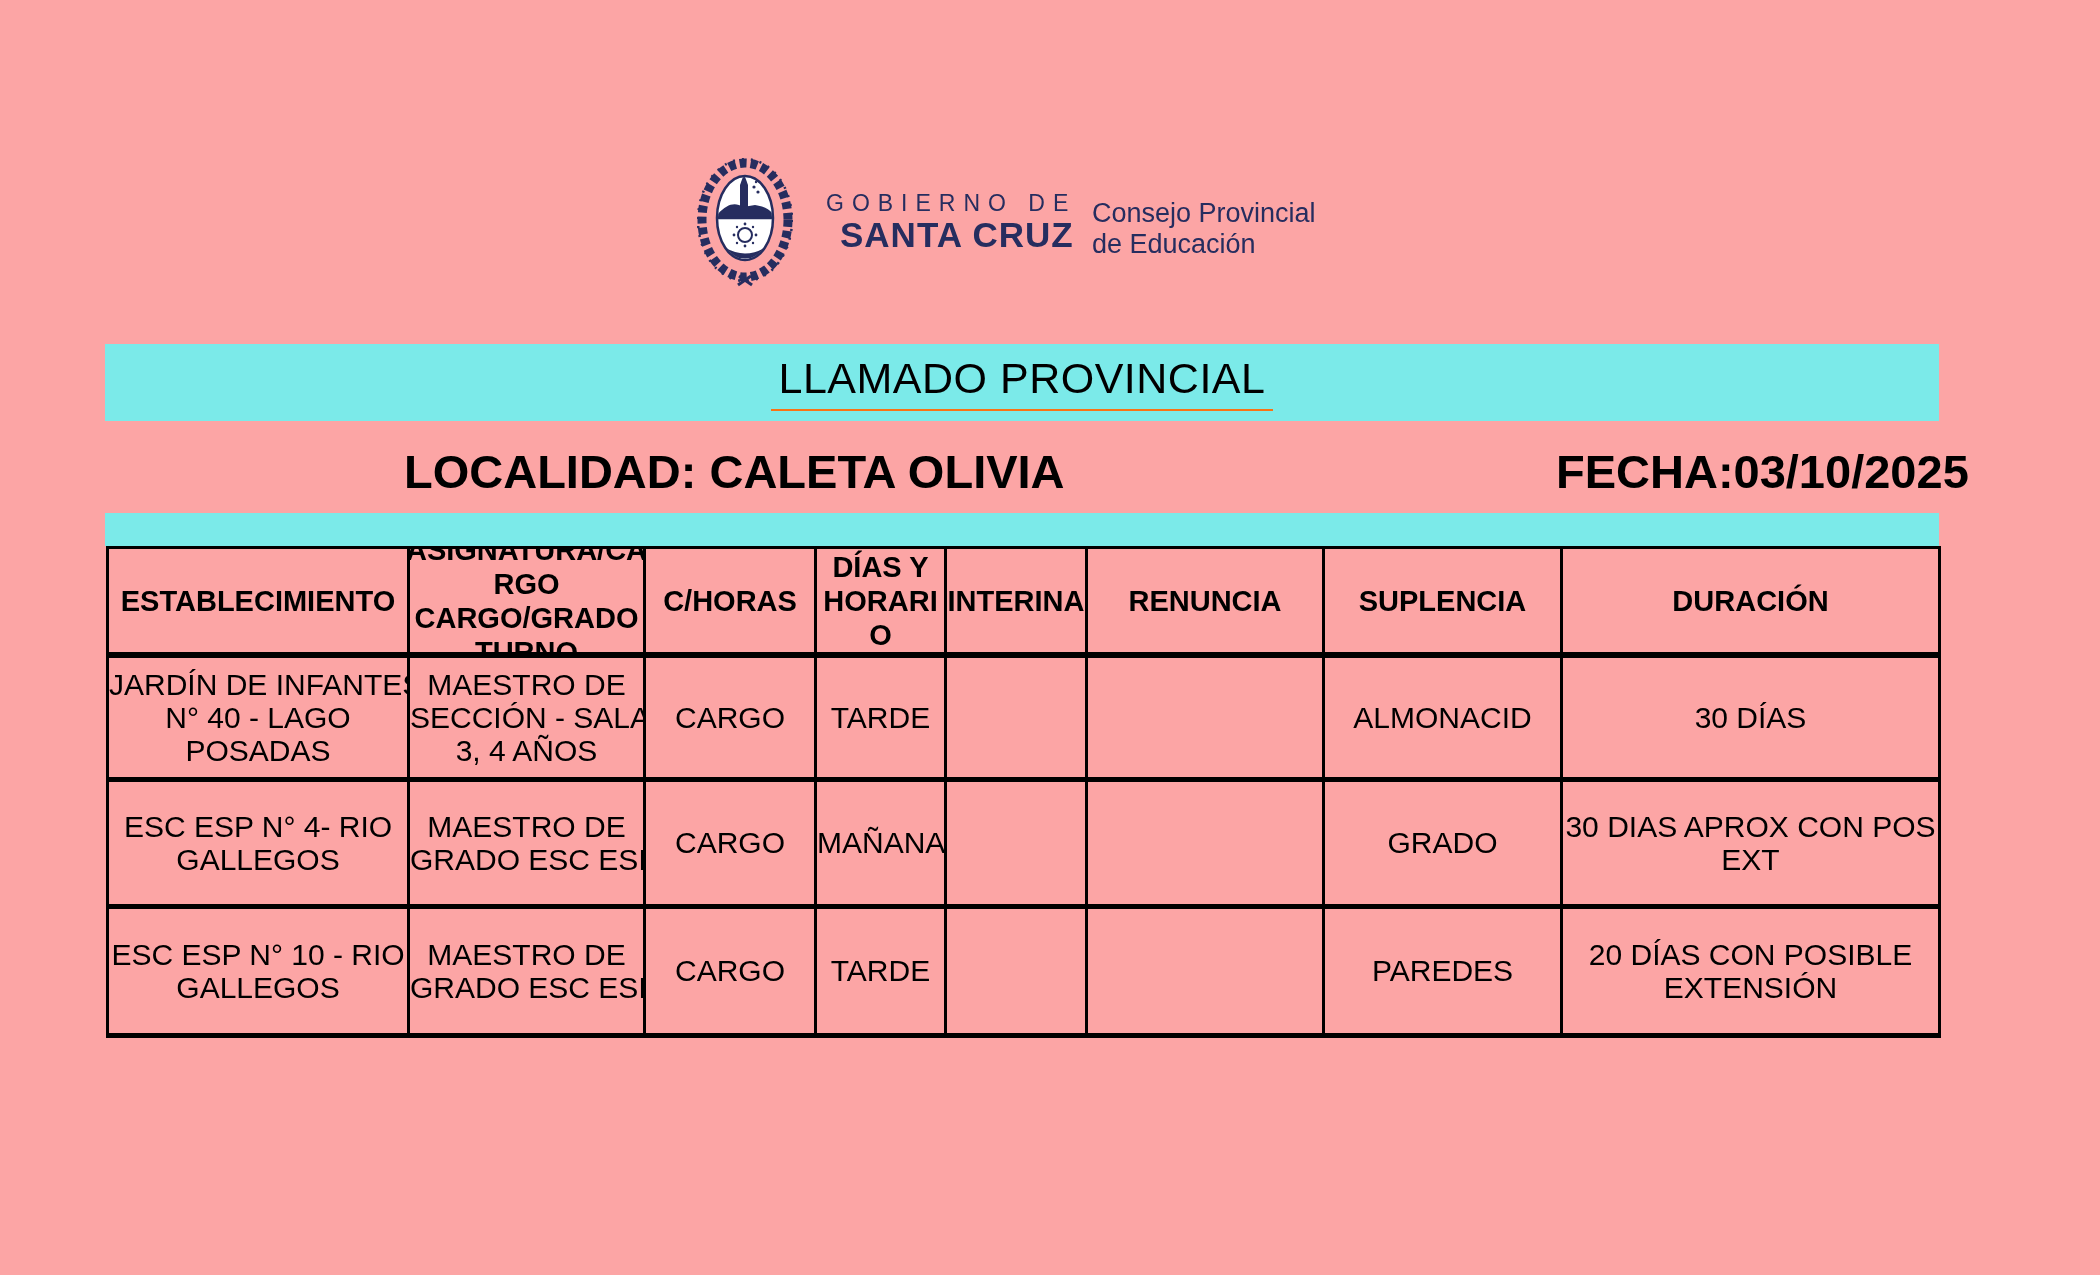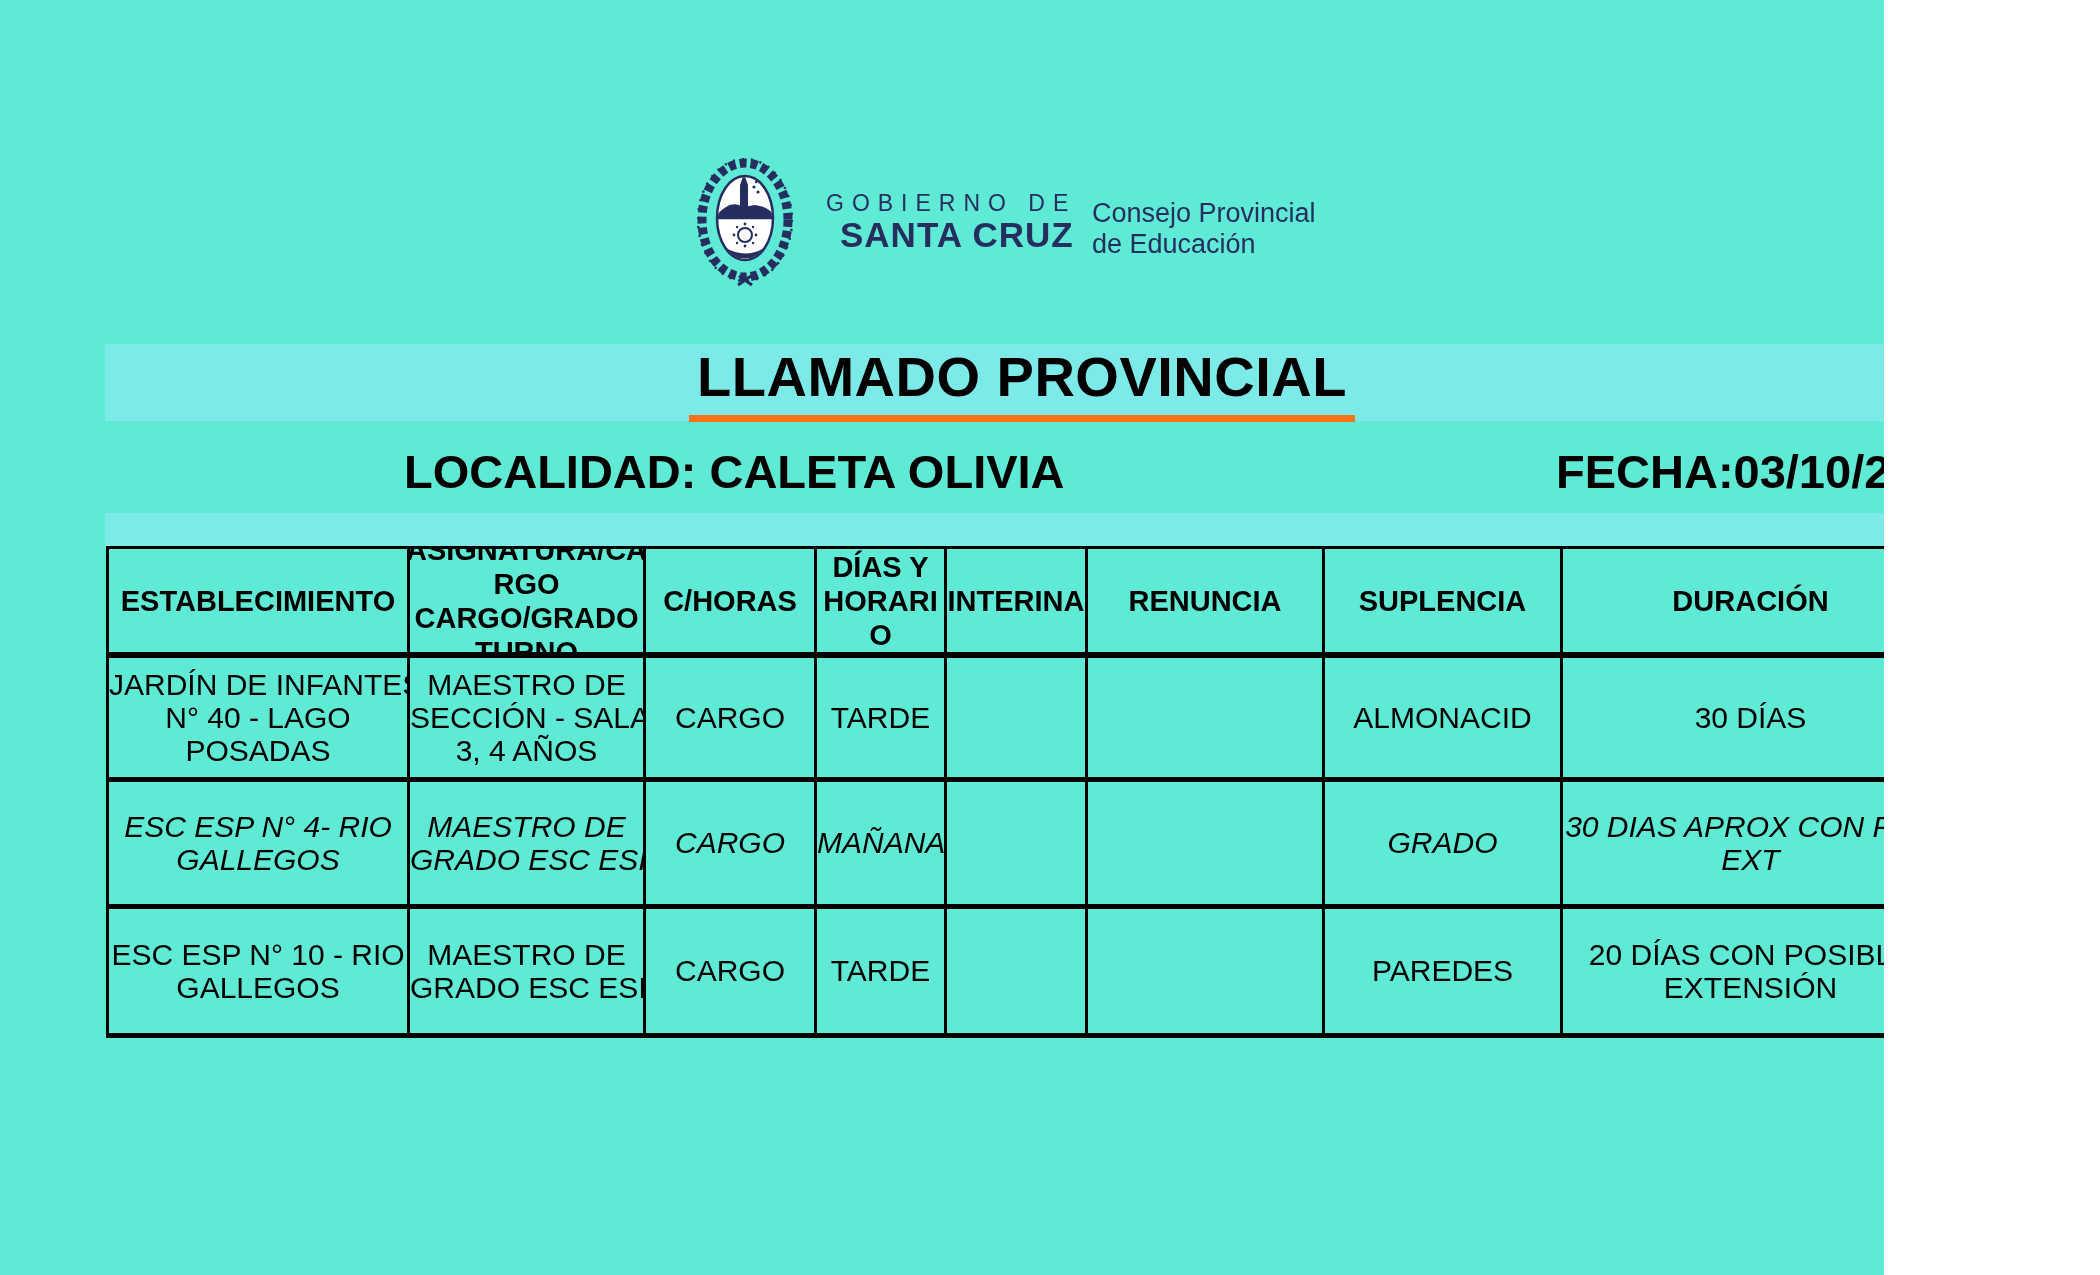--- a/index.html
+++ b/index.html
@@ -1,22 +1,22 @@
 <!DOCTYPE html>
 <html style="--cyan: #7BEAE9; --navy: #262D5F; --ink: #000000;"><head>
 <meta charset="utf-8">
 <style>
   :root { --cyan: #7BEAE9; --navy: #262D5F; --ink: #000000; }
   * { box-sizing: border-box; }
   html, body { margin: 0; padding: 0; background: #ffffff; }
   .page {
     position: relative;
-    width: 1884px;
+    width: 2100px;
     height: 1275px;
-    background: #5eead4;
+    background: #fca5a5;
     font-family: "Liberation Sans", "DejaVu Sans", sans-serif;
     color: var(--ink);
     overflow: hidden;
   }
 
   
   .crest {
     position: absolute;
     left: 697px; top: 158px;
     width: 96px; height: 132px;
@@ -56,24 +56,24 @@
     position: absolute;
     left: 105px; top: 344px;
     width: 1834px; height: 77px;
     background: var(--cyan);
     display: flex;
     align-items: center;
     justify-content: center;
   }
   .title-text {
     display: inline-block;
-    font-size: 56px;
-    font-weight: 700;
+    font-size: 43px;
+    font-weight: 400;
     letter-spacing: 0.5px;
-    border-bottom: 7px solid #f97316;
+    border-bottom: 2px solid #f97316;
     padding: 0 8px 6px 8px;
     white-space: pre;
   }
 
   
   .loc-line  {
     position: absolute;
     left: 404px; top: 444px;
     font-size: 47px;
     font-weight: 700;
@@ -123,21 +123,21 @@
   }
   table.calls td {
     font-size: 30px;
     font-weight: 400;
     line-height: 33px;
     border-top-width: 5px;
     border-bottom-width: 5px;
   }
   tr.head-row { height: 106px; }
   tr.row-1 { height: 124px; }
-  tr.row-2 { height: 127px; font-style: italic; }
+  tr.row-2 { height: 127px; }
   tr.row-3 { height: 129px; }
   .th-clip {
     height: 103px;
     display: flex;
     align-items: center;
     justify-content: center;
     overflow: hidden;
     white-space: pre;
   }
 </style>

